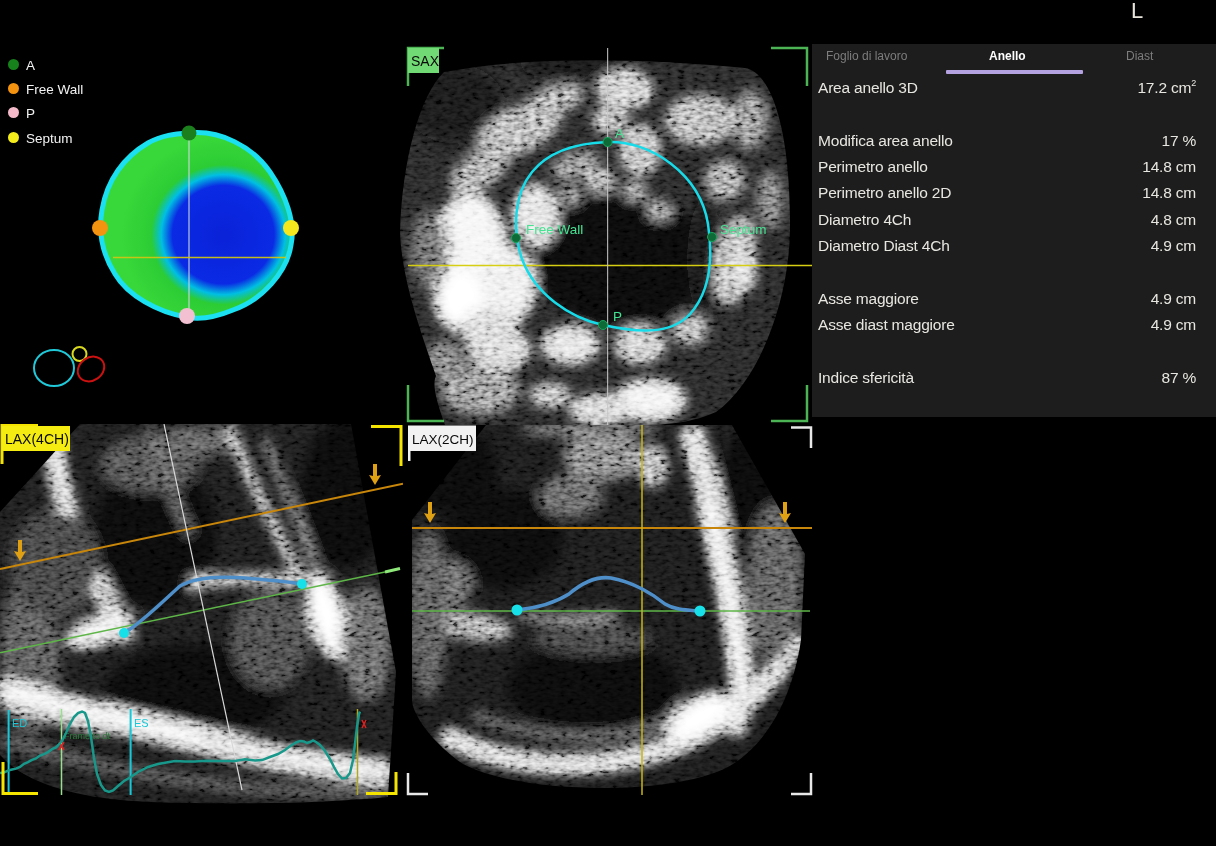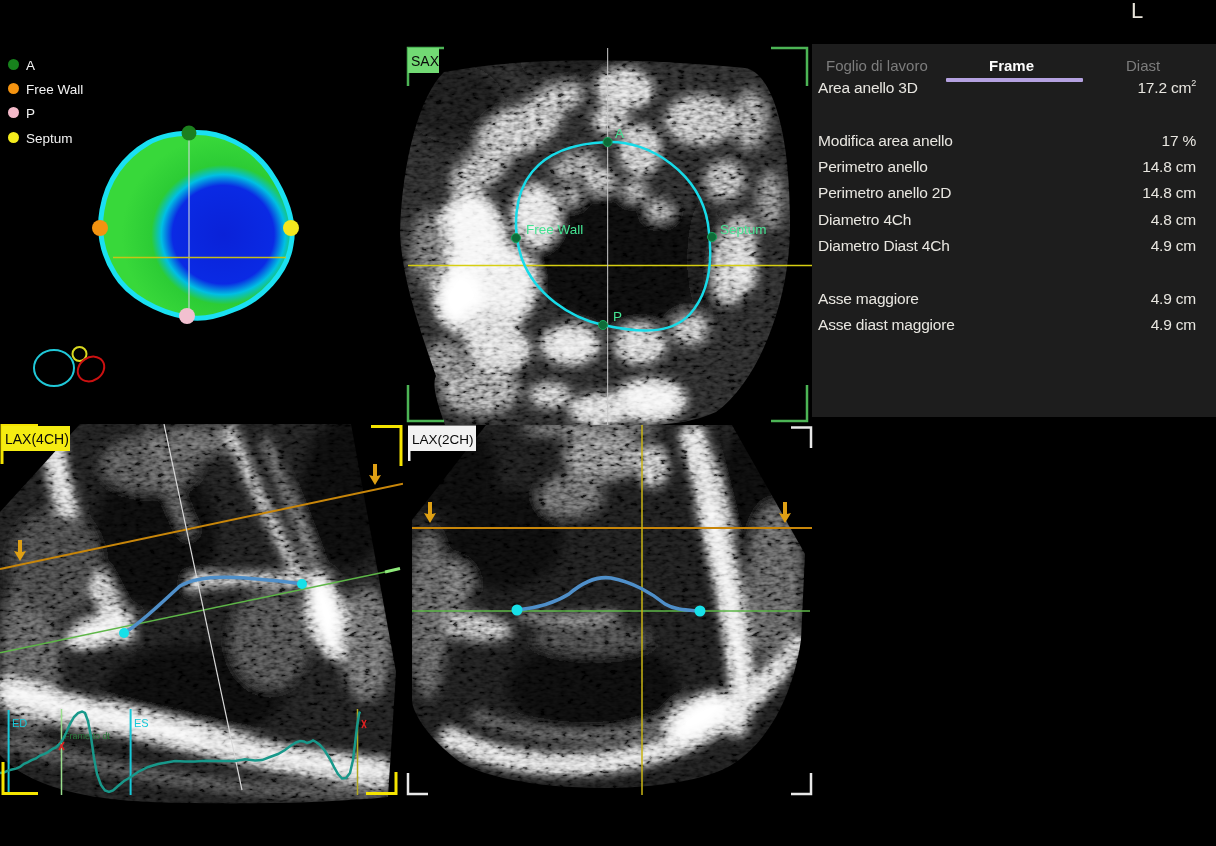--- a/index.html
+++ b/index.html
@@ -1,19 +1,19 @@
 <!DOCTYPE html>
 <html><head>
 <meta charset="utf-8">
 <style>
 html,body{margin:0;padding:0;background:#000;width:1216px;height:846px;overflow:hidden}
 body{font-family:"Liberation Sans",sans-serif;position:relative}
 .abs{position:absolute}
 #rpanel{left:812px;top:44px;width:404px;height:373px;background:#1d1d1d;color:#e8e6e0}
-#tabs{position:absolute;top:8px;left:0;width:100%;height:30px;font-size:15px}
+#tabs{position:absolute;top:0;left:0;width:100%;height:30px;font-size:12px}
 #tabs .tab{position:absolute;top:5px;color:#7d7d7d}
 #tabs .active{color:#fdfdfd;font-weight:bold}
 #tabs .ul{position:absolute;top:26px;left:134px;width:137px;height:4px;background:#b4a1e0;border-radius:1px}
 .row{position:absolute;left:6px;right:20px;height:26px;font-size:15.5px}
 .row .lab{position:absolute;left:0;top:4px;letter-spacing:-0.2px}
 .row .val{position:absolute;right:0;top:4px;letter-spacing:-0.2px}
 sup{font-size:9px;vertical-align:top;position:relative;top:-1px}
 #legend{left:8px;top:58px;color:#f2f2f2;font-size:13.5px}
 #legend .li{position:relative;height:24.2px;padding-left:18px;white-space:nowrap}
 #legend .dot{position:absolute;left:0;top:1px;width:11px;height:11px;border-radius:5.5px}
@@ -144,21 +144,21 @@
     <path d="M8,341 L8,377 L44,377"></path>
     <path d="M371,377 L407,377 L407,341"></path>
   </g>
   <rect x="8" y="4" width="31" height="25" fill="#72da74"></rect>
   <text x="11" y="22" fill="#0a0a0a" font-size="14">SAX</text>
 </svg>
 
 <div class="abs" id="rpanel">
   <div id="tabs">
     <span class="tab" style="left:14px">Foglio di lavoro</span>
-    <span class="tab active" style="left:177px">Frame</span>
+    <span class="tab active" style="left:177px">Anello</span>
     <span class="tab" style="left:314px">Diast</span>
     <span class="ul"></span>
   </div>
   <div class="row" style="top:31px">
       <span class="lab">Area anello 3D</span>
       <span class="val">17.2 cm<sup>2</sup></span>
     </div>
   <div class="row" style="top:83.7px">
       <span class="lab">Modifica area anello</span>
       <span class="val">17 %</span>
@@ -179,20 +179,24 @@
       <span class="lab">Diametro Diast 4Ch</span>
       <span class="val">4.9 cm</span>
     </div>
   <div class="row" style="top:241.7px">
       <span class="lab">Asse maggiore</span>
       <span class="val">4.9 cm</span>
     </div>
   <div class="row" style="top:268px">
       <span class="lab">Asse diast maggiore</span>
       <span class="val">4.9 cm</span>
+    </div>
+  <div class="row" style="top:320.7px">
+      <span class="lab">Indice sfericità</span>
+      <span class="val">87 %</span>
     </div>
 </div>
 
 <svg class="abs" style="left:0;top:424px" width="403" height="422" viewBox="0 0 403 422">
   <defs>
     <clipPath id="c4ch">
       <path d="M80,0 L351,0 L396,248 L388,373 C300,382 160,380 120,376 C60,370 20,354 0,331 L0,88 Z"></path>
     </clipPath>
   </defs>
   <g clip-path="url(#c4ch)">

